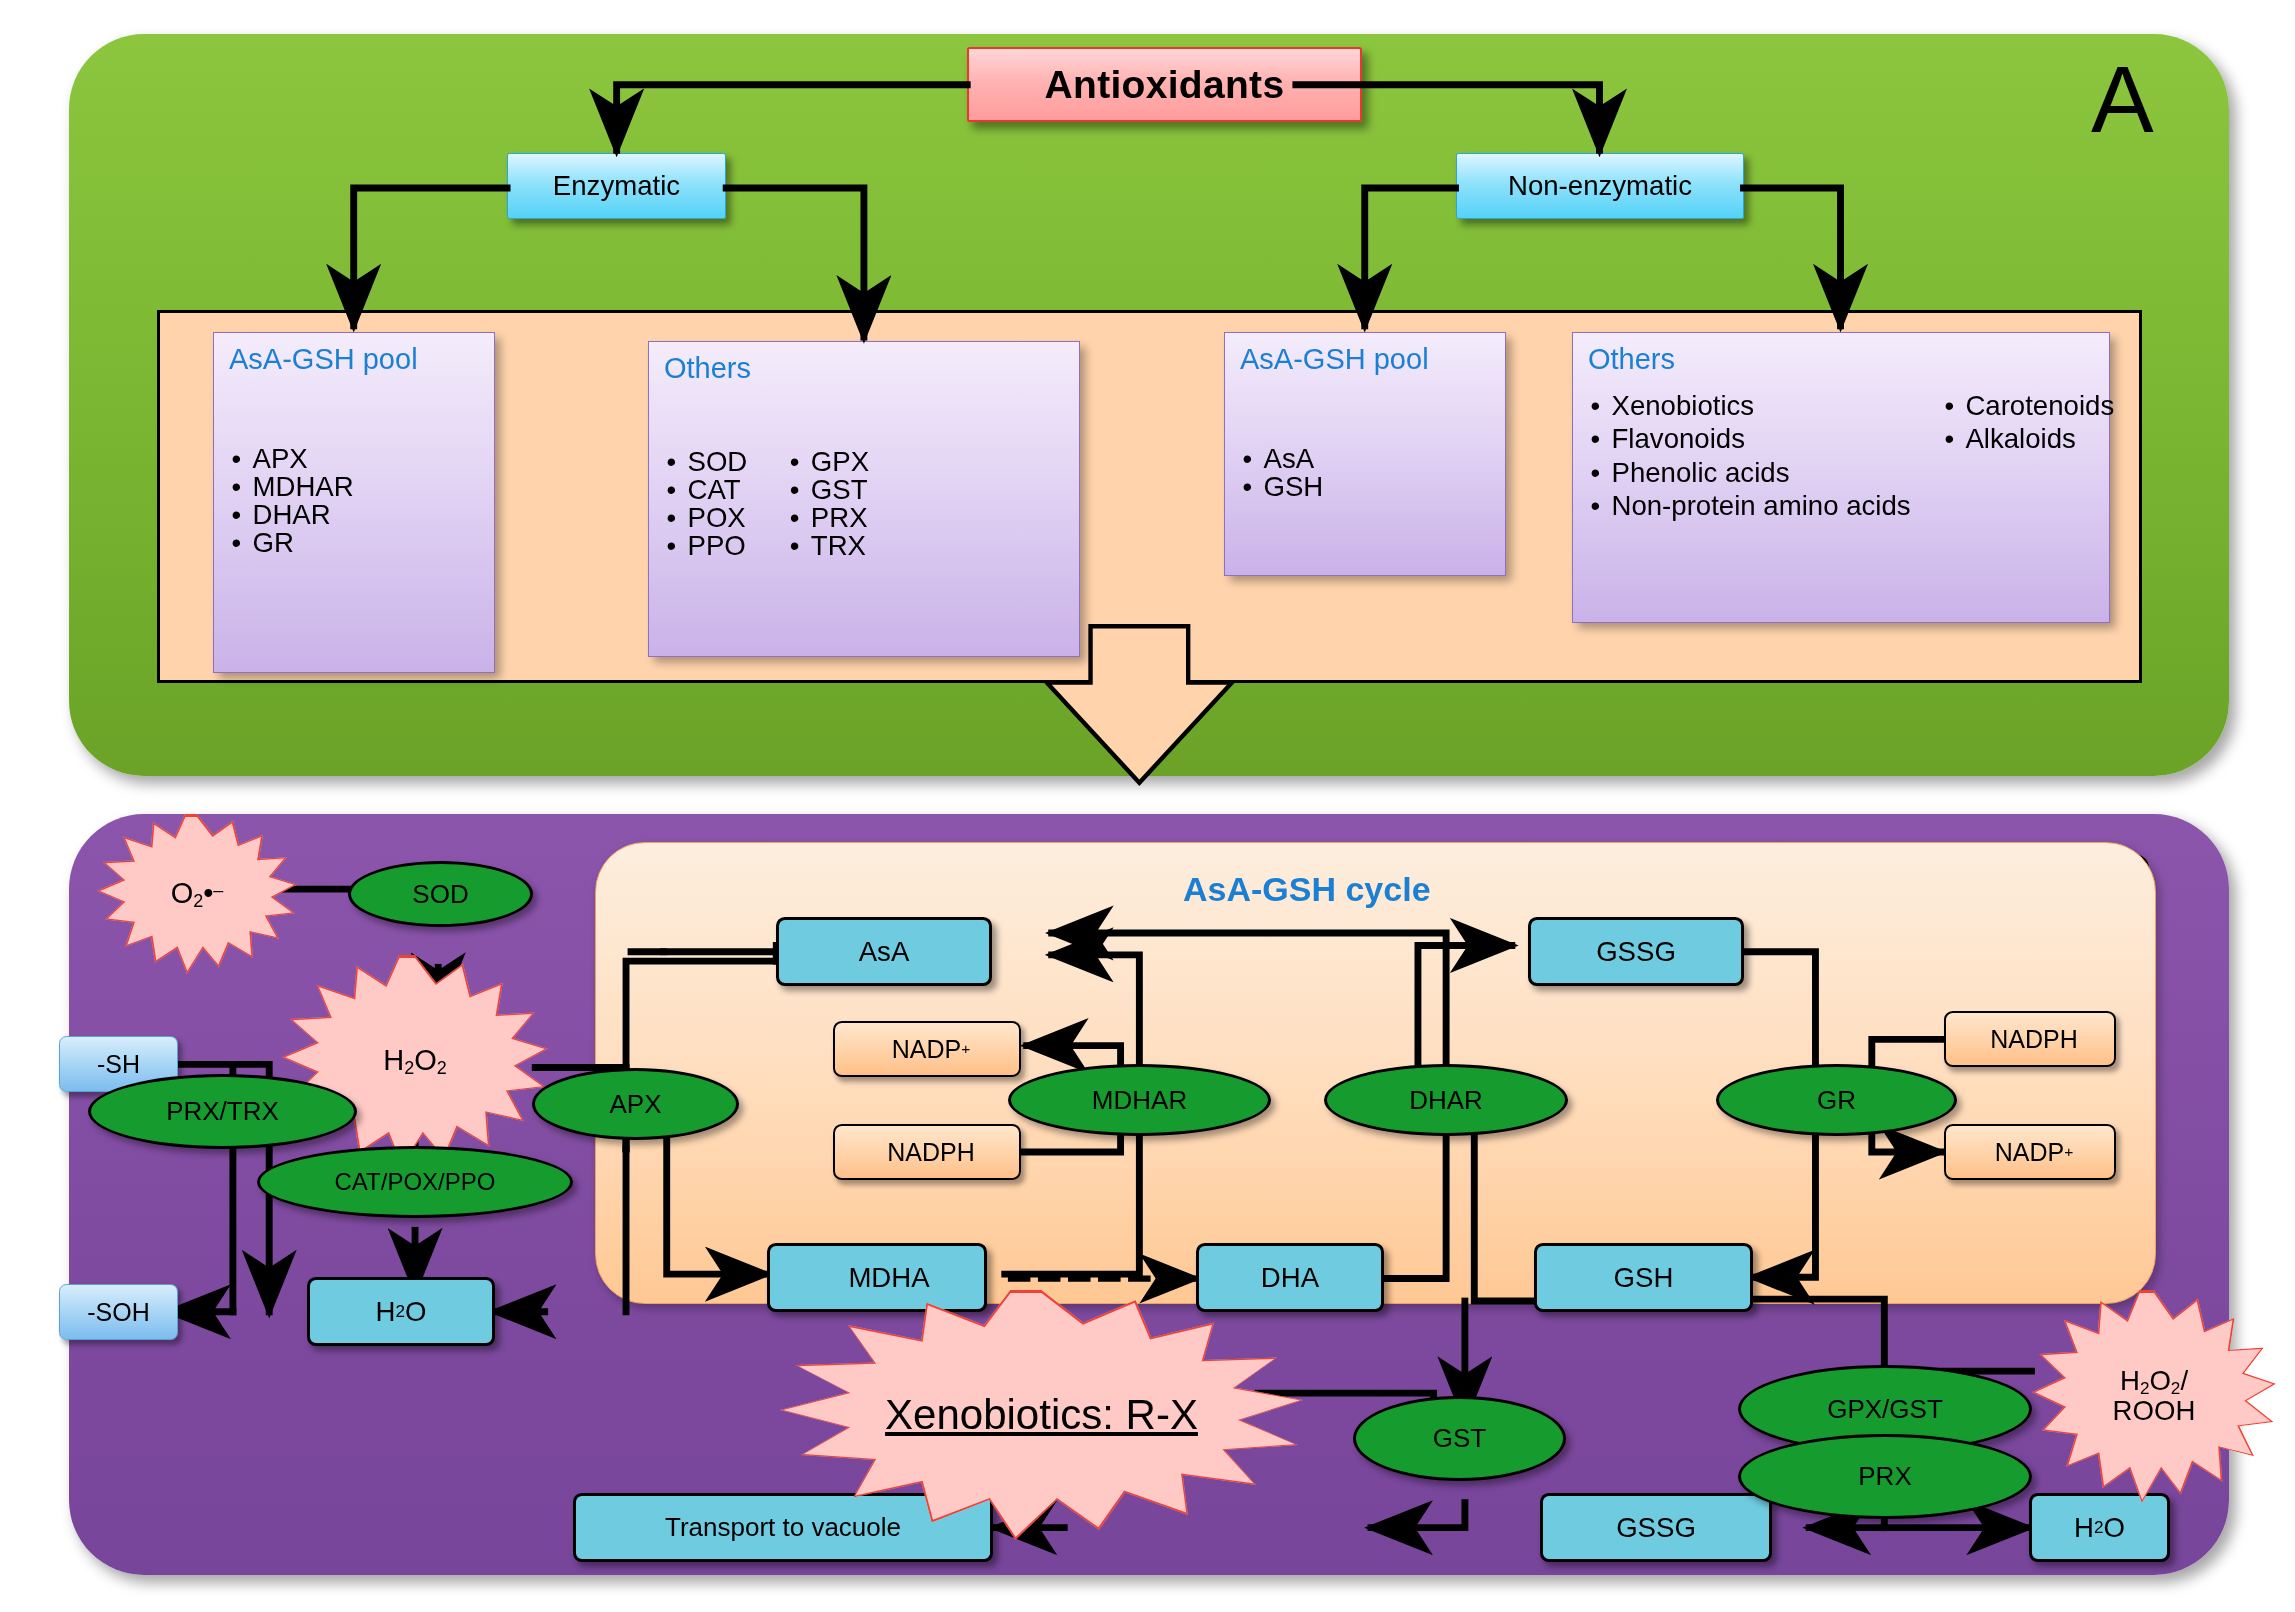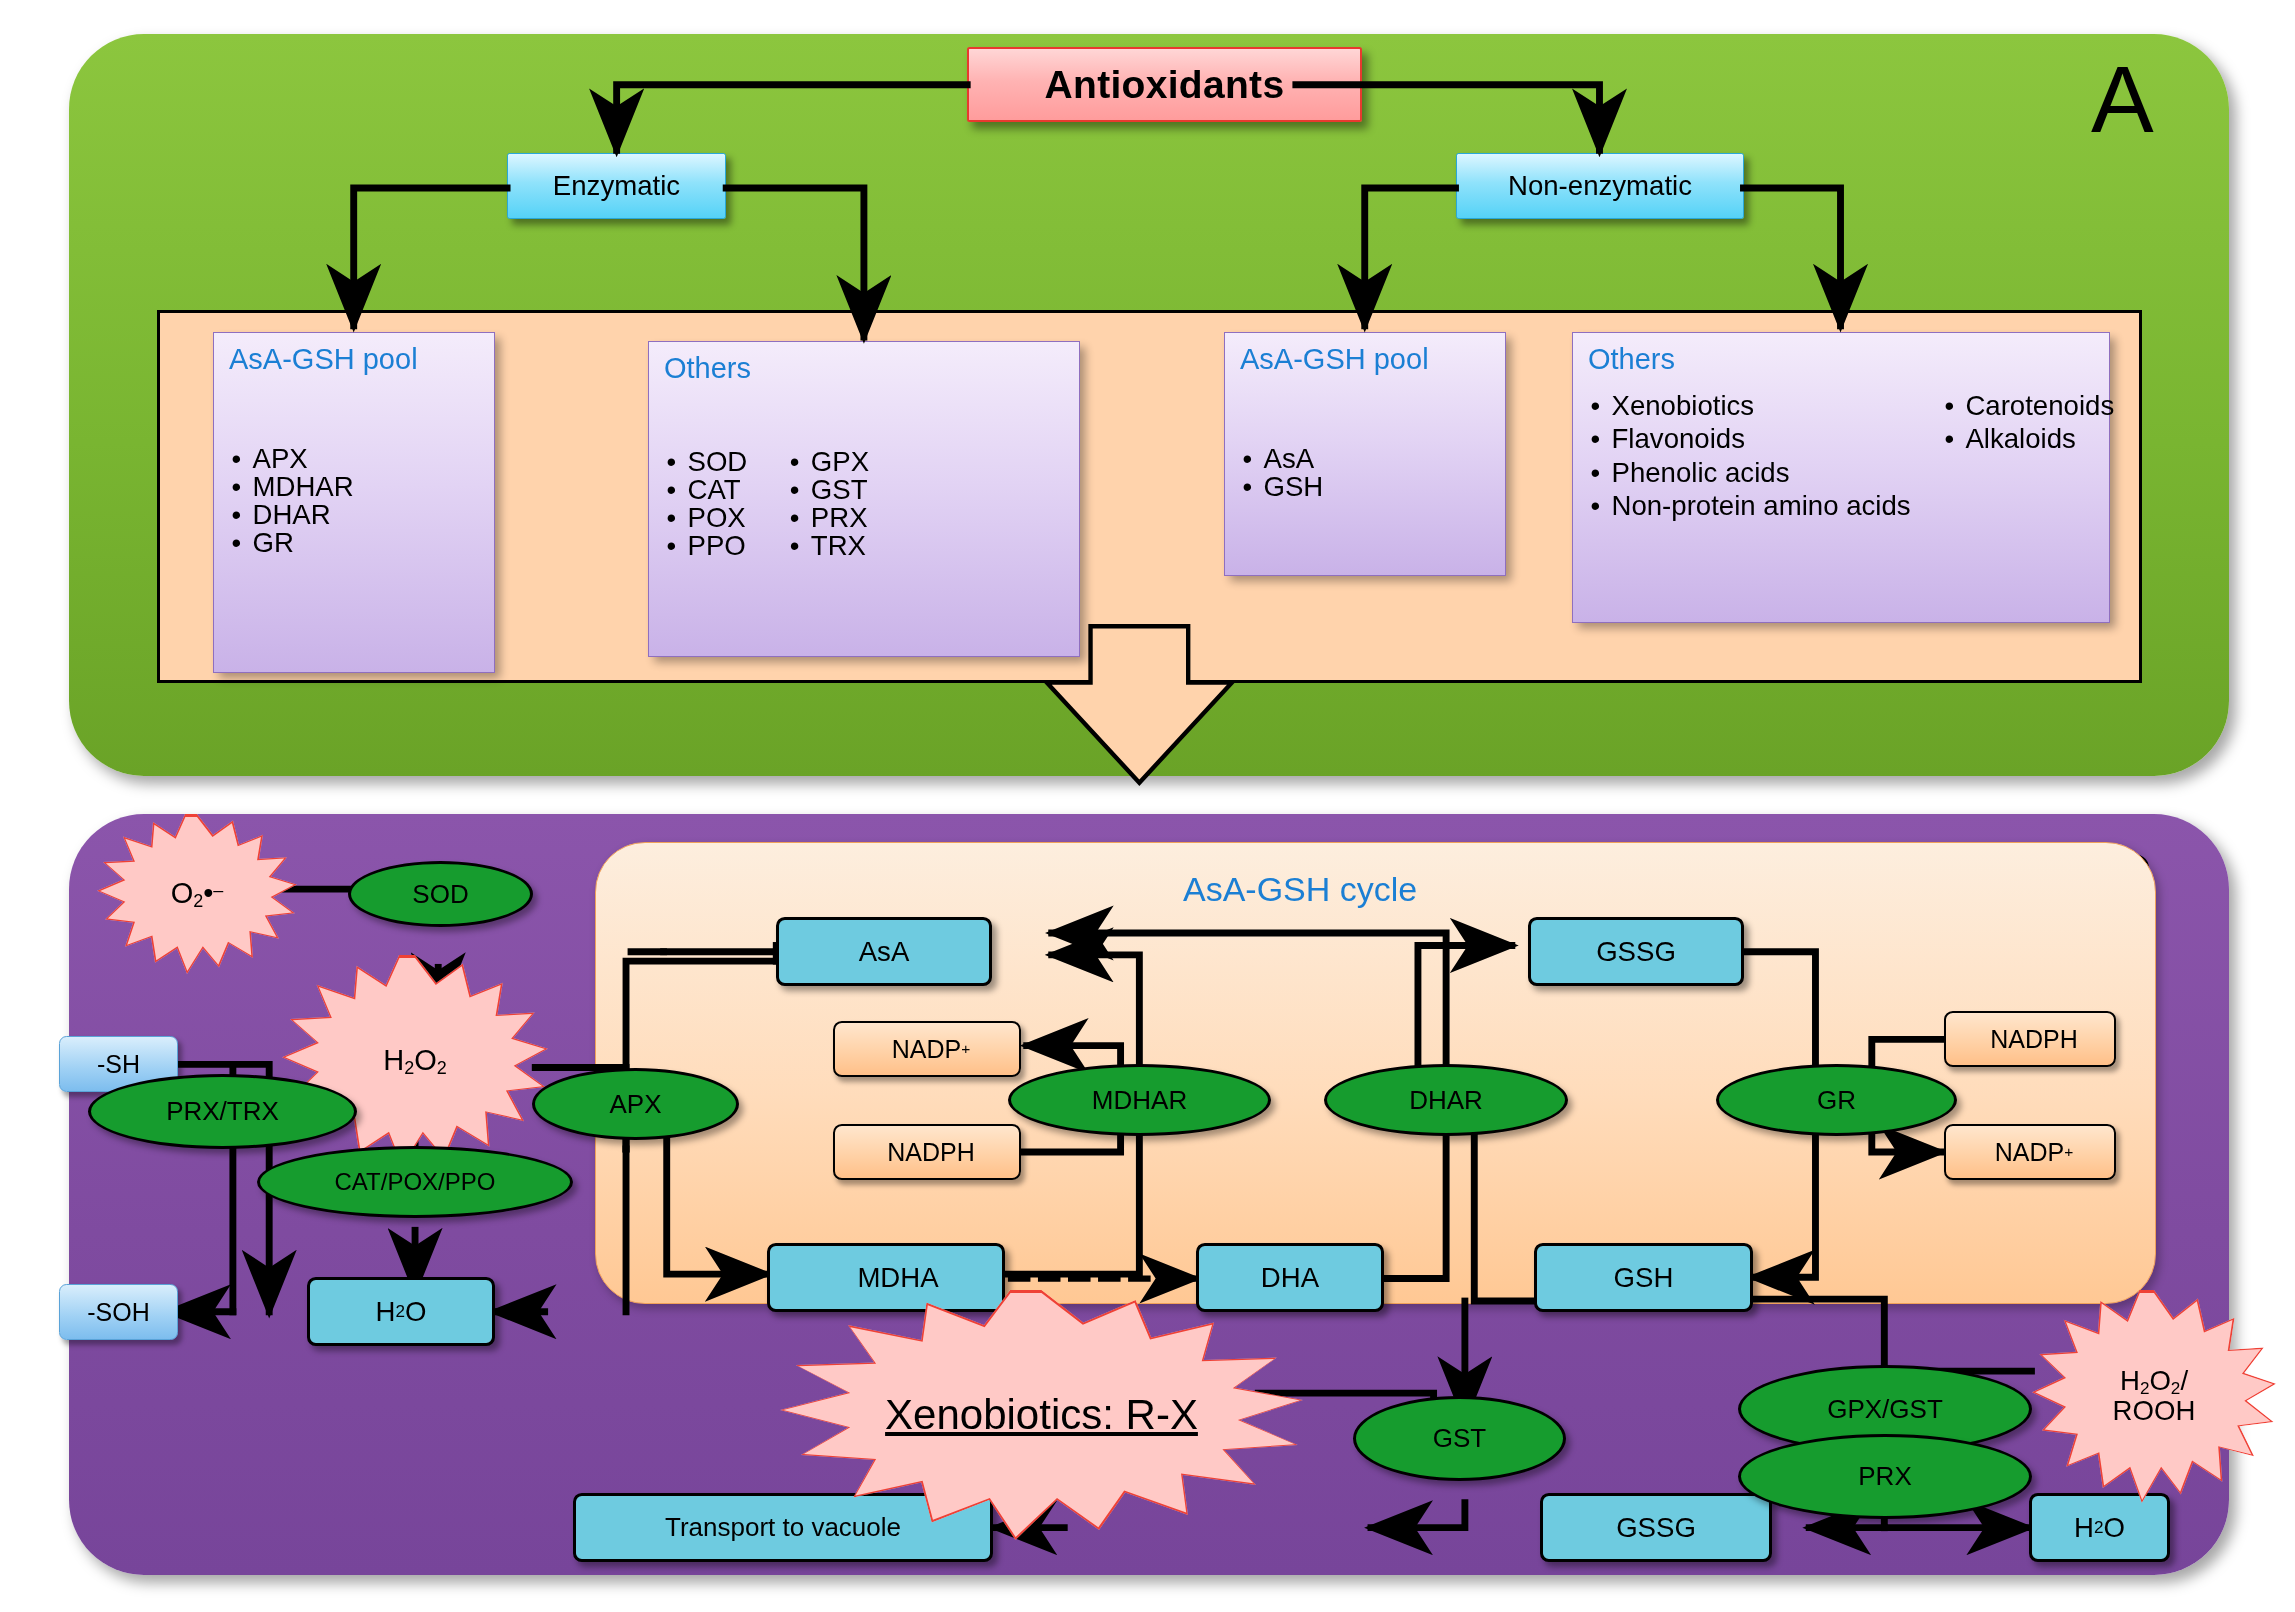--- a/index.html
+++ b/index.html
@@ -54,21 +54,21 @@
   .bullets .li:before{content:"\2022";display:inline-block;width:21px;}
   .two-col{display:flex;gap:25px;}
 
   
   .cycle-region{
     position:absolute;border-radius:50px;
     background:linear-gradient(180deg,#fdeede 0%,#ffdcbb 55%,#ffc894 100%);
     border:1.9px solid #f0a15a;
     box-shadow:3.8px 4.4px 8.8px rgba(0,0,0,.25);
   }
-  .cycle-title{position:absolute;color:#1b7fd4;font-size:34px;font-weight:normal;}
+  .cycle-title{position:absolute;color:#1b7fd4;font-size:34px;font-weight:bold;}
 
   .bbox{  
     position:absolute;box-sizing:border-box;display:flex;align-items:center;justify-content:center;
     background:#6ecbe0;border:3.1px solid #000;border-radius:8.8px;
     font-size:27.6px;color:#000;box-shadow:4.4px 5px 6.3px rgba(0,0,0,.38);
   }
   .lbbox{ 
     position:absolute;box-sizing:border-box;display:flex;align-items:center;justify-content:center;
     background:linear-gradient(180deg,#d9eefc 0%,#9ed0f4 60%,#7dbdee 100%);
     border:1.9px solid #5aa3d8;border-radius:7.5px;font-size:25px;color:#000;
@@ -285,21 +285,21 @@
   <div class="bbox" style="left:307px;top:1277px;width:188px;height:69px;">H<sub>2</sub>O</div>
 
   <div class="bbox" style="left:776px;top:917px;width:216px;height:69px;">AsA</div>
   <div class="bbox" style="left:1528px;top:917px;width:216px;height:69px;">GSSG</div>
 
   <div class="peach-box" style="left:833px;top:1021px;width:188px;height:56px;">NADP<sup>+</sup></div>
   <div class="peach-box" style="left:833px;top:1124px;width:188px;height:56px;">NADPH</div>
   <div class="peach-box" style="left:1944px;top:1011px;width:172px;height:56px;">NADPH</div>
   <div class="peach-box" style="left:1944px;top:1124px;width:172px;height:56px;">NADP<sup>+</sup></div>
 
-  <div class="bbox" style="left:767px;top:1243px;width:238px;height:69px;padding-left:24px;">MDHA</div>
+  <div class="bbox" style="left:767px;top:1243px;width:220px;height:69px;padding-left:24px;">MDHA</div>
   <div class="bbox" style="left:1196px;top:1243px;width:188px;height:69px;">DHA</div>
   <div class="bbox" style="left:1534px;top:1243px;width:219px;height:69px;">GSH</div>
 
   <div class="bbox" style="left:573px;top:1493px;width:420px;height:69px;font-size:26px;">Transport to vacuole</div>
   <div class="bbox" style="left:1540px;top:1493px;width:232px;height:69px;">GSSG</div>
   <div class="bbox" style="left:2029px;top:1493px;width:141px;height:69px;">H<sub>2</sub>O</div>
 
   <div class="enz" style="left:348px;top:861px;width:185px;height:66px;">SOD</div>
   <div class="enz" style="left:88px;top:1074px;width:269px;height:75px;">PRX/TRX</div>
   <div class="enz" style="left:257px;top:1146px;width:316px;height:72px;font-size:24px;">CAT/POX/PPO</div>

